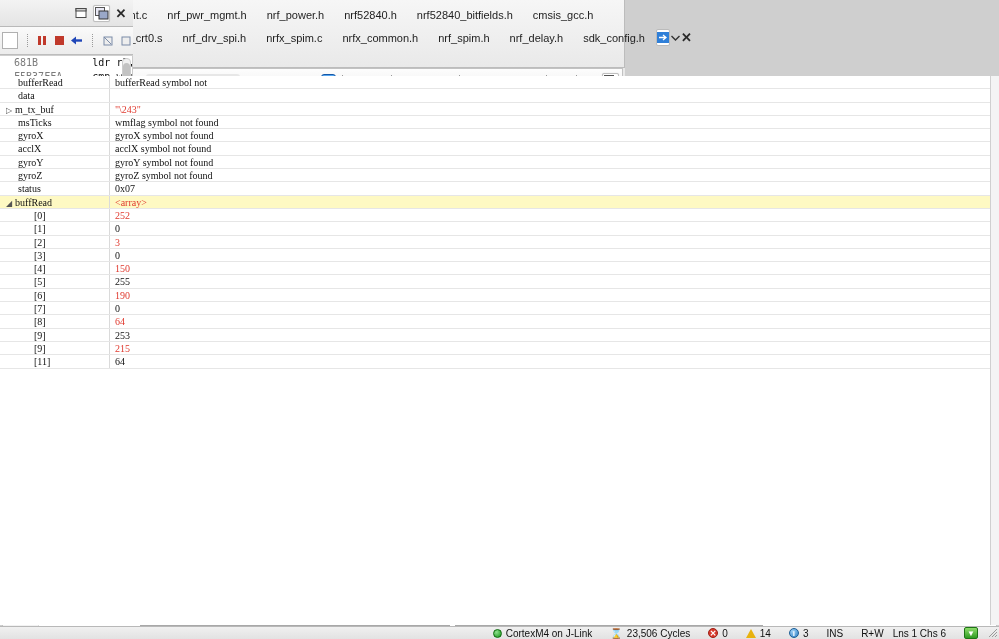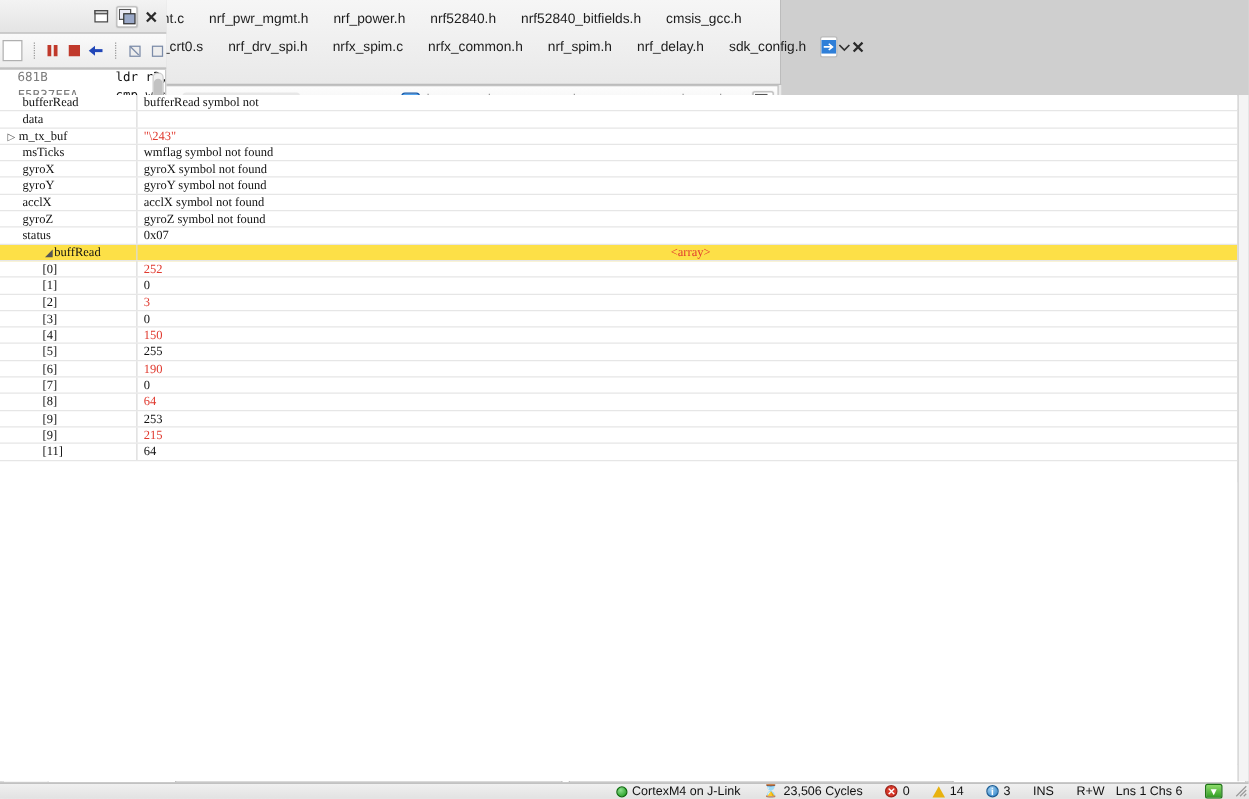--- a/index.html
+++ b/index.html
@@ -202,21 +202,21 @@
   .radix.sel { background: #fff; border: 1px solid #c0c0c0; }
   .radix sub { font-size: 7.5px; }
   .w-cols {
     display: flex; height: 18px; align-items: center;
     background: linear-gradient(#fdfdfd,#eeeeee);
     border-bottom: 1px solid #c4c4c4; font-size: 11px; color: #111;
   }
   .w-cols span { height: 18px; line-height: 18px; padding-left: 5px; border-right: 1px solid #cacaca; }
   .w-body { position: absolute; left: 0; right: 9px; top: 76px; bottom: 14px; background: #fff; overflow: hidden; }
   .wrow { display: flex; height: 13.3px; font-size: 10.5px; border-bottom: 1px solid #e6e6e6; }
-  .wrow.sel { background: #fde047; text-align: center; }
+  .wrow.sel { background: #fef9c3; }
   .wexp { width: 110px; border-right: 1px solid #dadada; padding-left: 6px; overflow: hidden; white-space: nowrap;
           font-family: Liberation Serif, serif; font-size: 10px; line-height: 13.3px; color: #111; }
   .wval { flex: 1; padding-left: 5px; overflow: hidden; white-space: nowrap;
           font-family: Liberation Serif, serif; font-size: 10px; line-height: 13.3px; color: #111; }
   .wval.red { color: #e03a2f; }
   .ind1 { padding-left: 18px; }
   .ind2 { padding-left: 34px; }
   .arrow { display: inline-block; width: 9px; color: #555; font-size: 8px; }
   .w-vscroll { position: absolute; right: 0; top: 76px; bottom: 14px; width: 9px;
                background: #f4f4f4; border-left: 1px solid #d0d0d0; }
@@ -667,26 +667,26 @@
         </div>
         <div class="wrow">
           <div class="wexp ind1"><span>msTicks</span></div>
           <div class="wval">wmflag symbol not found</div>
         </div>
         <div class="wrow">
           <div class="wexp ind1"><span>gyroX</span></div>
           <div class="wval">gyroX symbol not found</div>
         </div>
         <div class="wrow">
+          <div class="wexp ind1"><span>acclX</span></div>
+          <div class="wval">acclX symbol not found</div>
+        </div>
+        <div class="wrow">
           <div class="wexp ind1"><span>gyroY</span></div>
           <div class="wval">gyroY symbol not found</div>
-        </div>
-        <div class="wrow">
-          <div class="wexp ind1"><span>acclX</span></div>
-          <div class="wval">acclX symbol not found</div>
         </div>
         <div class="wrow">
           <div class="wexp ind1"><span>gyroZ</span></div>
           <div class="wval">gyroZ symbol not found</div>
         </div>
         <div class="wrow">
           <div class="wexp ind1"><span>status</span></div>
           <div class="wval">0x07</div>
         </div>
         <div class="wrow sel">

